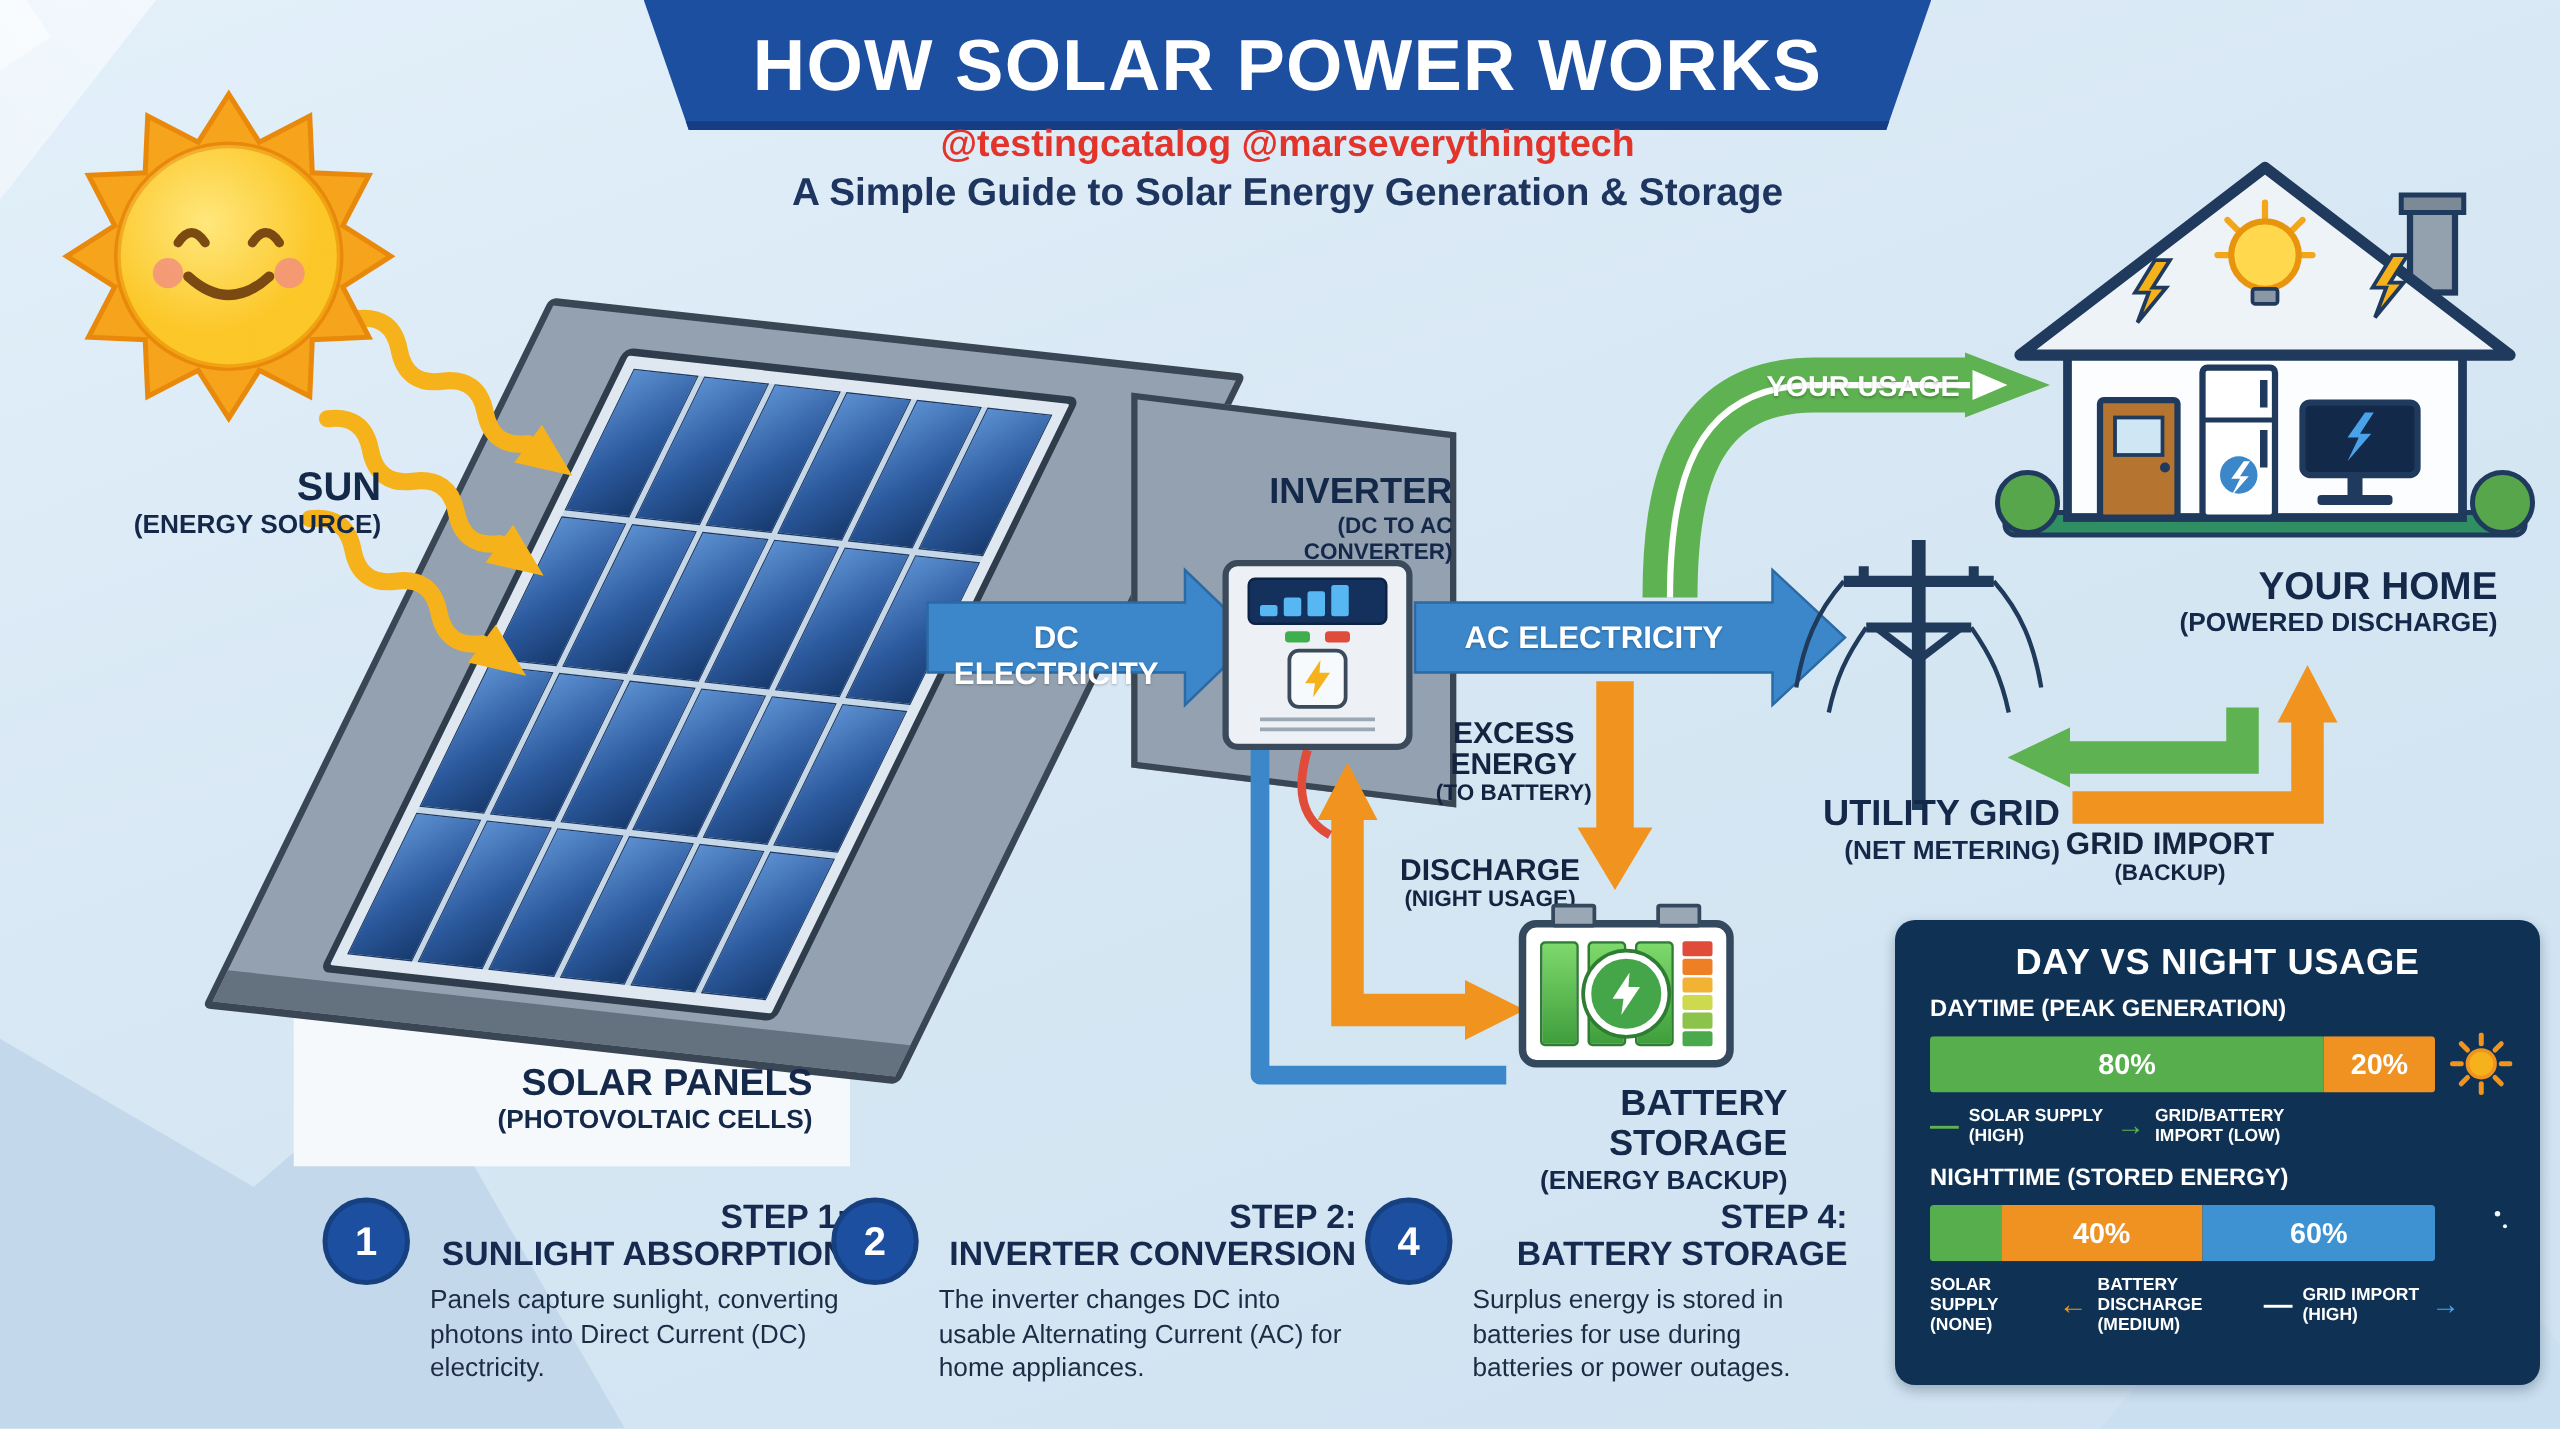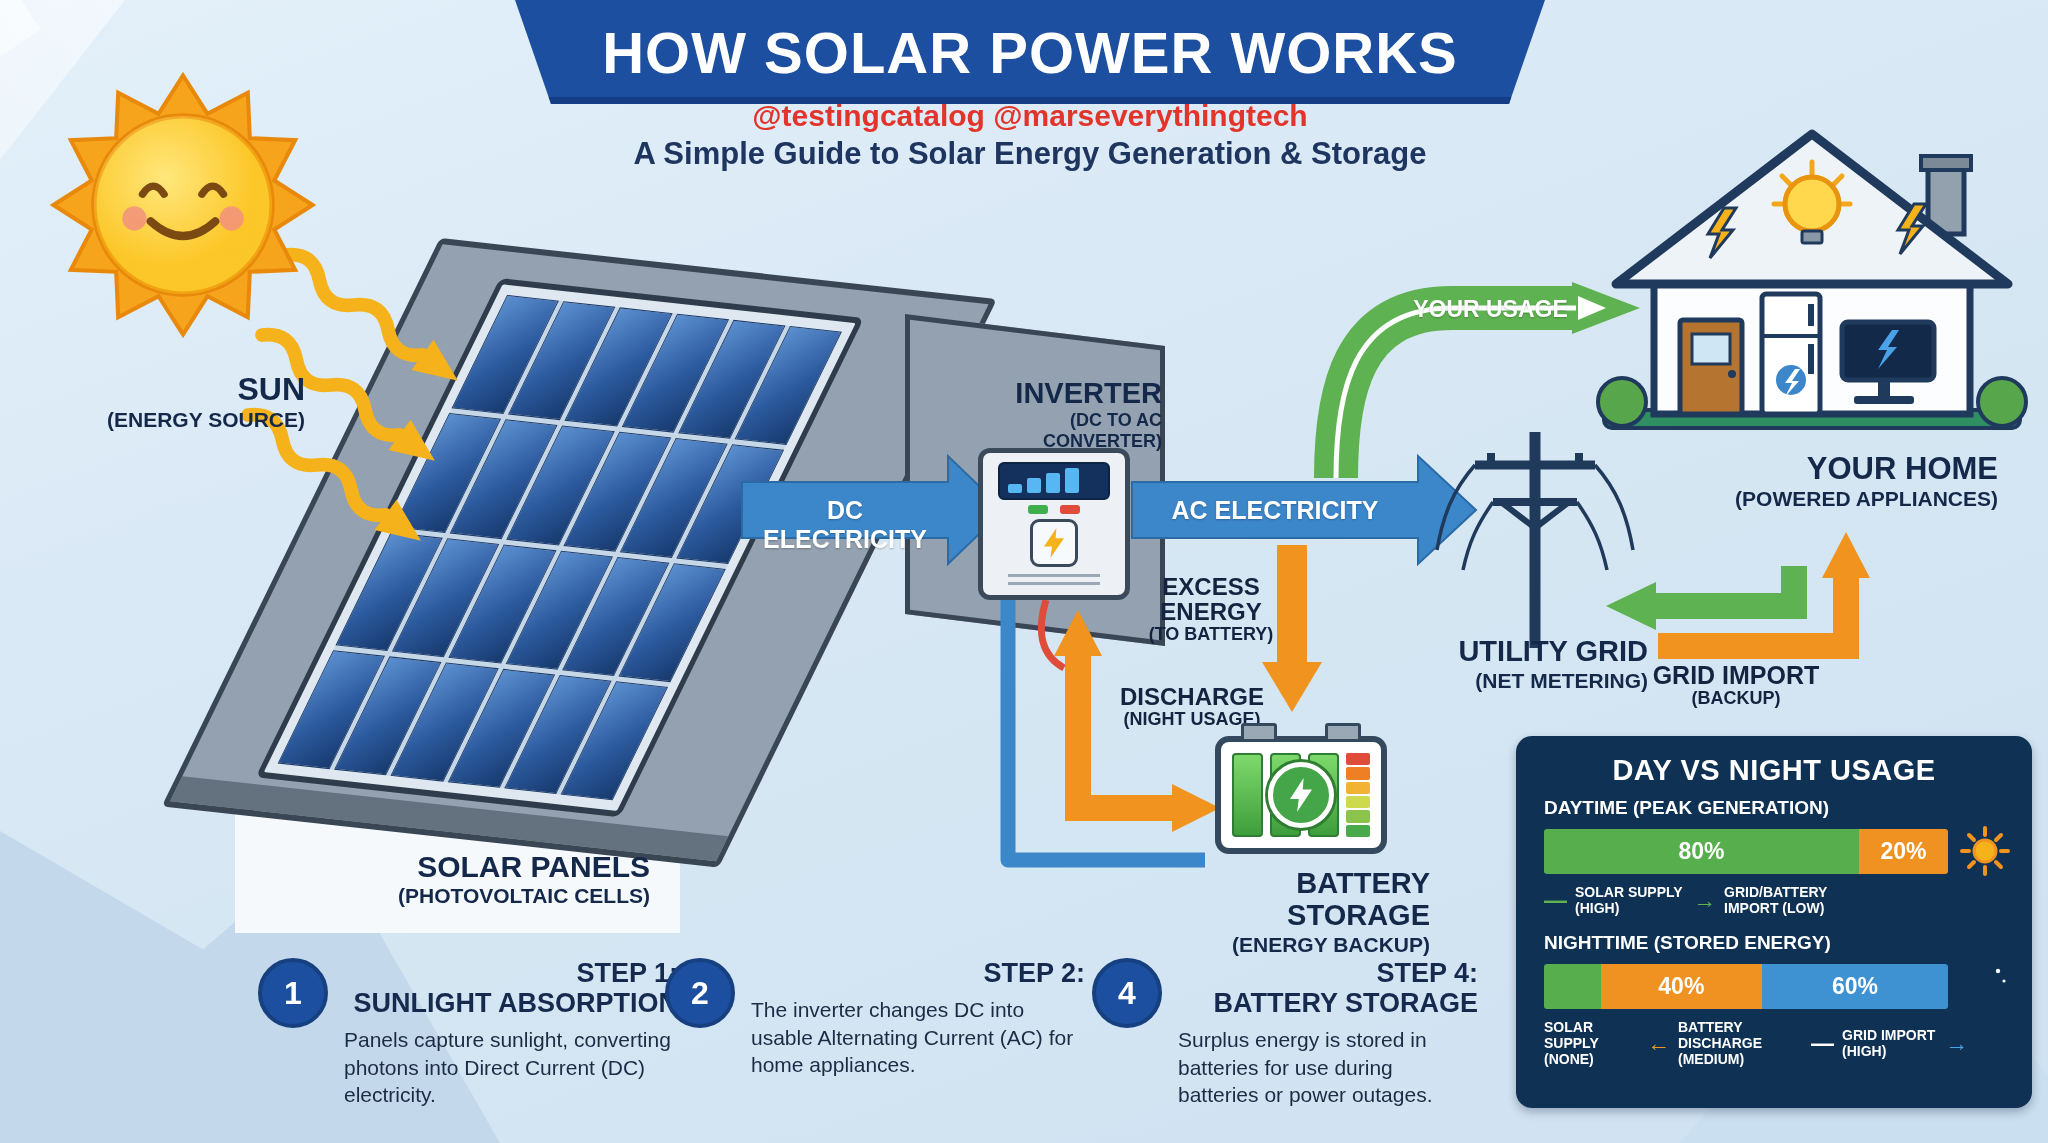--- a/index.html
+++ b/index.html
@@ -354,36 +354,36 @@
       <g>
         <rect x="246" y="210" width="92" height="58" rx="6" fill="#12294a" stroke="#1f3a5c" stroke-width="5"></rect>
         <path d="M296,218 l-14,20 h9 l-9,19 19,-22 h-9 l11,-17 z" fill="#4aa3e8"></path>
         <rect x="282" y="268" width="12" height="16" fill="#1f3a5c"></rect>
         <rect x="258" y="284" width="60" height="8" rx="3" fill="#1f3a5c"></rect>
       </g>
     </svg>
   </div>
   <div class="label-block" style="left:1668px;top:452px;width:330px;">
     <div class="label-main" style="font-size:31px;">YOUR HOME</div>
-    <div class="label-sub">(POWERED APPLIANCES)</div>
+    <div class="label-sub">(POWERED DISCHARGE)</div>
   </div>
 
   <div class="step" style="left:258px;top:958px;width:420px;">
     <div class="step-circle">1</div>
     <div>
       <div class="step-title"><span>STEP 1:</span><br>
         <span>SUNLIGHT ABSORPTION</span></div>
       <div class="step-body">Panels capture sunlight, converting photons into Direct Current (DC) electricity.</div>
     </div>
   </div>
   <div class="step" style="left:665px;top:958px;width:420px;">
     <div class="step-circle">2</div>
     <div>
       <div class="step-title"><span>STEP 2:</span><br>
-        </div>
+        <span>INVERTER CONVERSION</span></div>
       <div class="step-body">The inverter changes DC into usable Alternating Current (AC) for home appliances.</div>
     </div>
   </div>
   <div class="step" style="left:1092px;top:958px;width:410px;">
     <div class="step-circle">4</div>
     <div>
       <div class="step-title"><span>STEP 4:</span><br>
         <span>BATTERY STORAGE</span></div>
       <div class="step-body" style="max-width:300px;">Surplus energy is stored in batteries for use during batteries or power outages.</div>
     </div>

